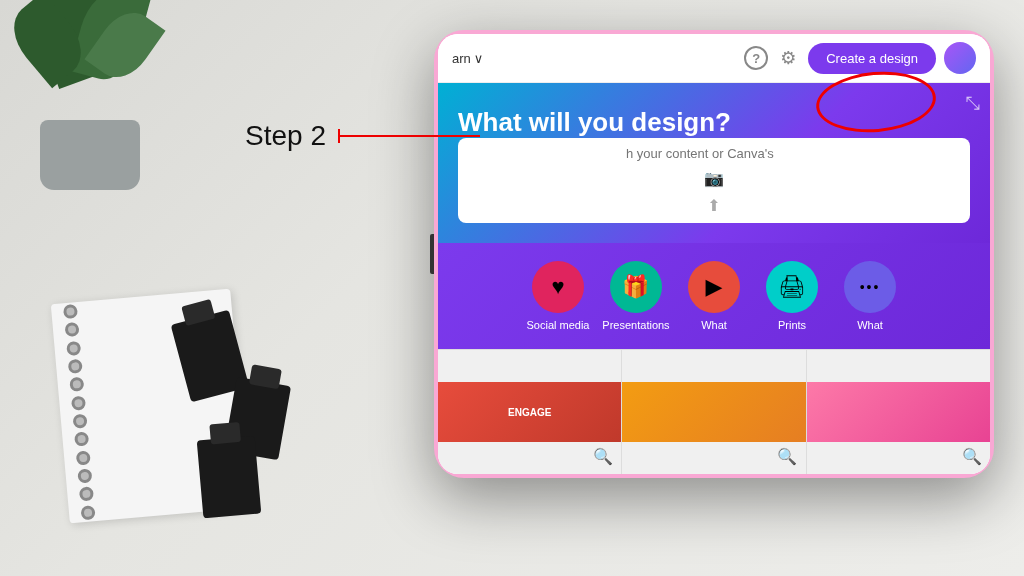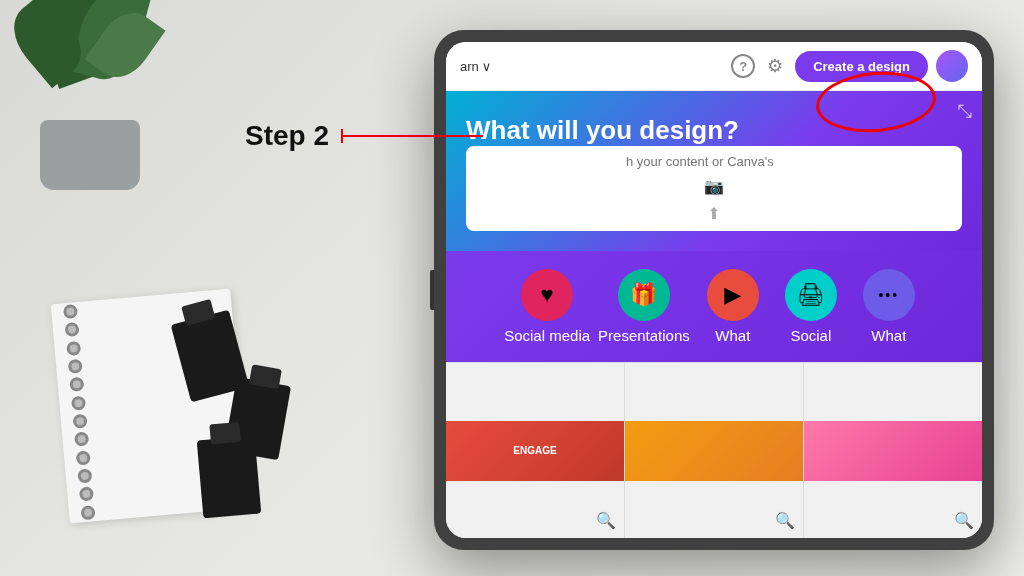--- a/index.html
+++ b/index.html
@@ -161,21 +161,21 @@
       top: 120px;
       left: 245px;
       display: flex;
       align-items: center;
       gap: 10px;
       z-index: 10;
     }
 
     .step-text {
       font-size: 28px;
-      font-weight: 700;
+      font-weight: 400;
       color: #111;
       font-family: Arial Black, Arial, sans-serif;
     }
 
     .step-arrow {
       display: flex;
       align-items: center;
     }
 
     .arrow-line {
@@ -190,24 +190,24 @@
       background: #e00;
       margin-left: 2px;
     }
 
     
     .tablet {
       position: absolute;
       top: 30px;
       right: 30px;
       width: 560px;
-      height: 520px;
-      background: #404040;
+      height: 448px;
+      background: #f9a8d4;
       border-radius: 30px;
-      padding: 12px;
+      padding: 4px;
       box-shadow: 0 20px 60px rgba(0,0,0,0.4);
     }
 
     .tablet-screen {
       width: 100%;
       height: 100%;
       background: #fff;
       border-radius: 20px;
       overflow: hidden;
       display: flex;
@@ -258,21 +258,21 @@
       justify-content: center;
     }
 
     .create-btn {
       background: #7c3aed;
       color: #fff;
       border: none;
       border-radius: 20px;
       padding: 8px 18px;
       font-size: 13px;
-      font-weight: 700;
+      font-weight: 400;
       cursor: pointer;
       white-space: nowrap;
     }
 
     .avatar {
       width: 32px;
       height: 32px;
       border-radius: 50%;
       background: linear-gradient(135deg, #a855f7, #6366f1);
       overflow: hidden;
@@ -364,21 +364,21 @@
       font-size: 22px;
     }
 
     .cat-icon-social { background: #e0245e; }
     .cat-icon-pres { background: #00b894; }
     .cat-icon-video { background: #e74c3c; }
     .cat-icon-print { background: #00cec9; }
     .cat-icon-more { background: #6c5ce7; }
 
     .cat-label {
-      font-size: 15px;
+      font-size: 11px;
       color: #fff;
       text-align: left;
     }
 
     
     .gallery-row {
       display: flex;
       gap: 0;
       flex: 1;
       background: #f0f0f0;
@@ -529,21 +529,21 @@
       <div class="cat-item">
         <div class="cat-icon cat-icon-pres">🎁</div>
         <span class="cat-label">Presentations</span>
       </div>
       <div class="cat-item">
         <div class="cat-icon cat-icon-video">▶</div>
         <span class="cat-label">What</span>
       </div>
       <div class="cat-item">
         <div class="cat-icon cat-icon-print">🖨</div>
-        <span class="cat-label">Social</span>
+        <span class="cat-label">Prints</span>
       </div>
       <div class="cat-item">
         <div class="cat-icon cat-icon-more" style="font-size:14px; letter-spacing:2px;">•••</div>
         <span class="cat-label">What</span>
       </div>
     </div>
 
     <div class="gallery-row">
       <div class="gallery-item">
         <div class="gallery-thumb-red">ENGAGE</div>

